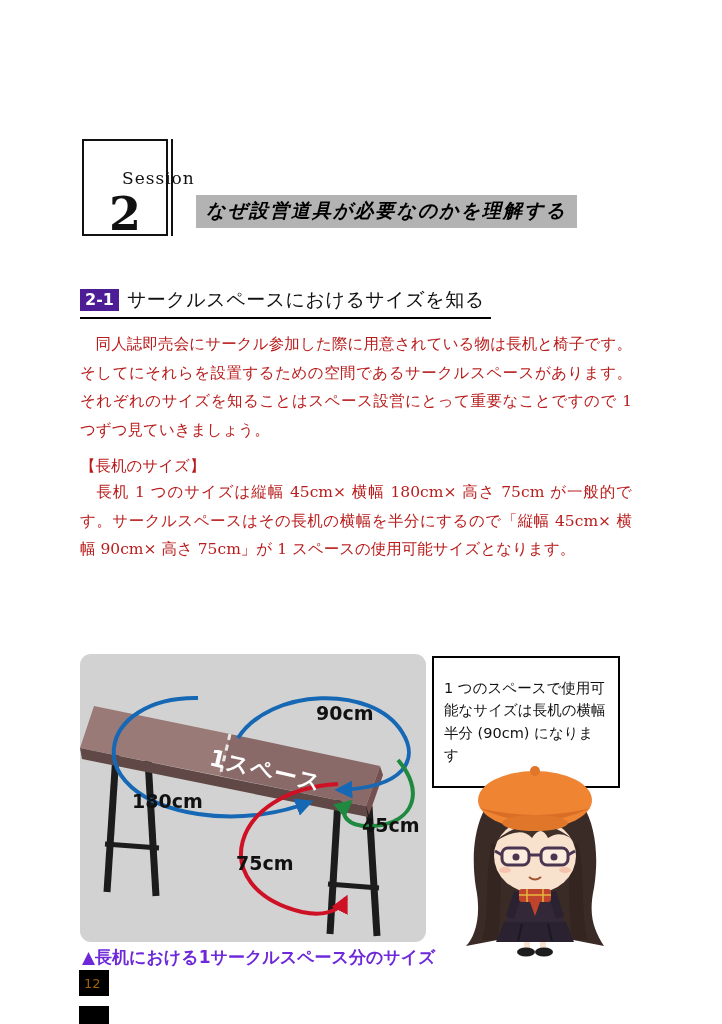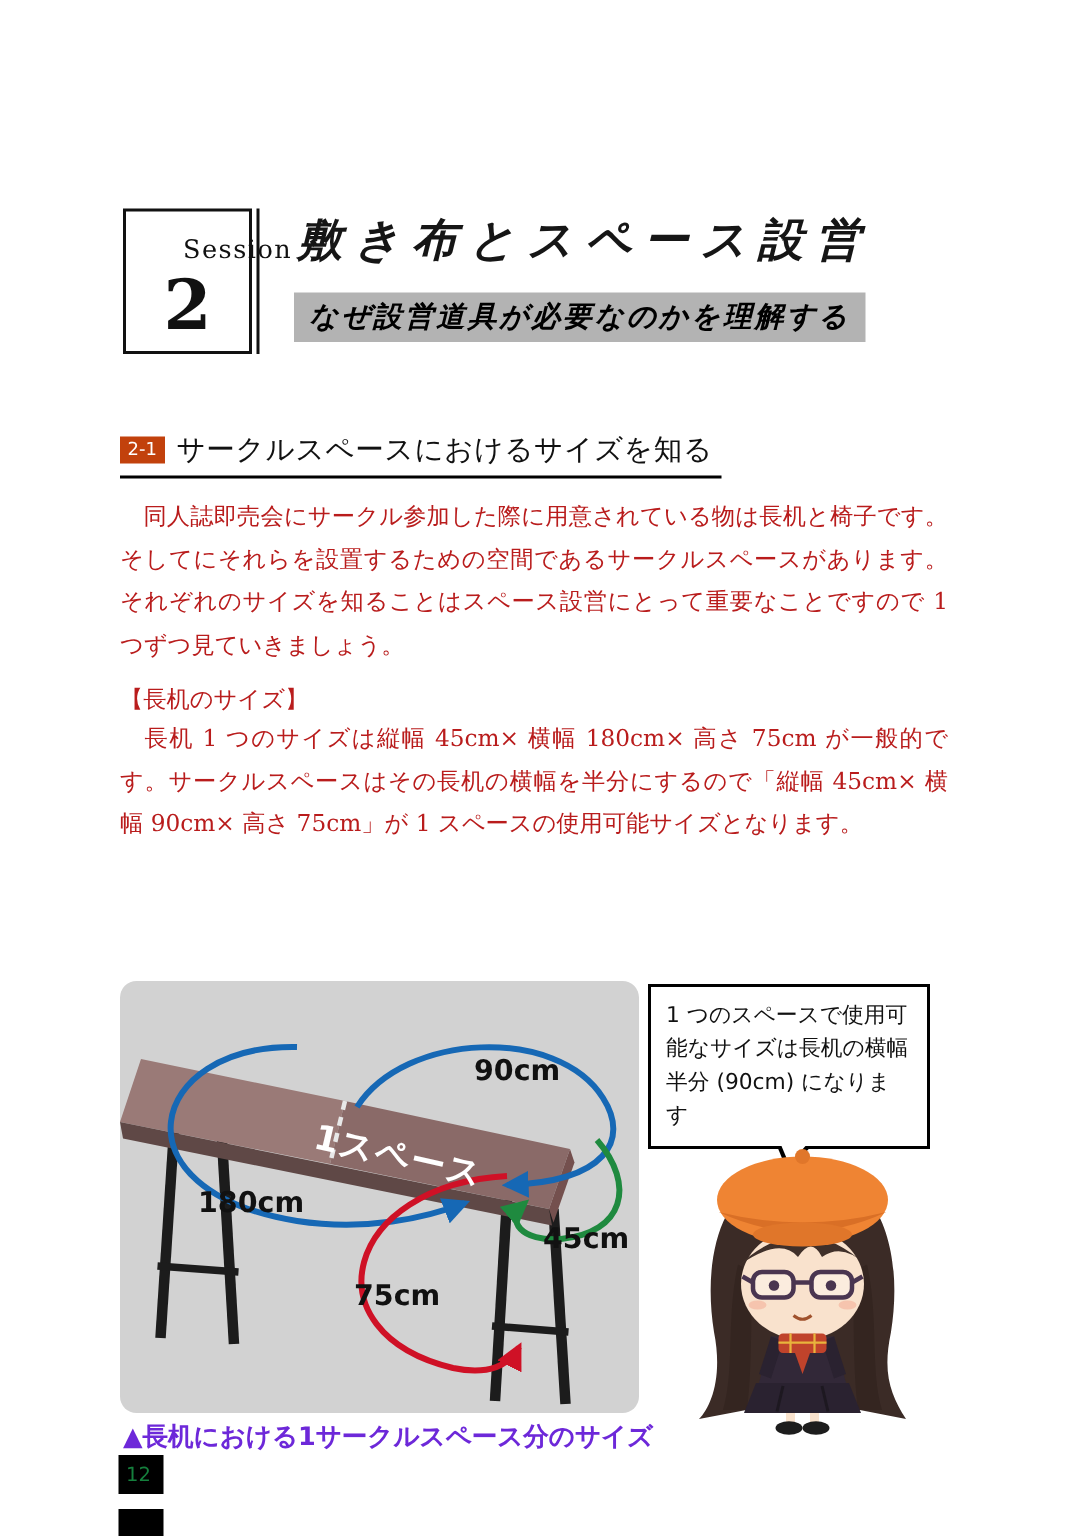--- a/index.html
+++ b/index.html
@@ -9,38 +9,38 @@
     margin:0 auto;
   }
   
   .session-box{
     position:absolute;left:82px;top:139px;width:86px;height:97px;
     border:2px solid #111;background:#fff;text-align:center;box-sizing:border-box;
   }
   .session-box::after{
     content:'';position:absolute;right:-7px;top:-2px;width:2px;height:97px;background:#111;
   }
-  .session-label{font-size:17px;margin-top:16px;letter-spacing:1px;padding-left:38px;}
+  .session-label{font-size:17px;margin-top:27px;letter-spacing:1px;padding-left:38px;}
   .session-number{font-size:46px;font-weight:bold;line-height:1;margin-top:3px;}
   .chapter-title{
     position:absolute;left:198px;top:140px;margin:0;
     font-size:30px;font-weight:bold;font-style:italic;letter-spacing:8px;color:#161616;
   }
   .chapter-subtitle{
     position:absolute;left:196px;top:195px;background:#b3b3b3;
     padding:3px 10px 4px;font-size:19px;font-weight:bold;font-style:italic;
     letter-spacing:2px;color:#000000;
   }
   
   .section-heading{
     position:absolute;left:80px;top:287px;display:flex;align-items:center;gap:8px;
     border-bottom:2px solid #000;padding-bottom:4px;padding-right:6px;
   }
   .section-number{
-    background:#c2410c;color:#fff;font-size:12px;font-weight:normal;padding:2px 5px;
+    background:#4c1d95;color:#fff;font-size:16px;font-weight:bold;padding:2px 5px;
     font-family:"DejaVu Sans","Liberation Sans",sans-serif;line-height:1.1;
   }
   .section-title{
     font-size:19px;font-family:"DejaVu Sans","Liberation Sans",sans-serif;
     letter-spacing:.5px;
   }
   
   .body-text{
     position:absolute;left:80px;width:552px;margin:0;
     font-size:15.5px;line-height:1.85;text-align:justify;color:#b91c1c;
@@ -63,53 +63,52 @@
     font-size:23px;font-weight:bold;fill:#ffffff;letter-spacing:1px;
   }
   .figure-caption{
     position:absolute;left:82px;top:946px;
     font-family:"DejaVu Sans","Liberation Sans",sans-serif;
     font-size:17px;font-weight:bold;color:#6d28d9;
   }
   
   .speech-bubble{
     position:absolute;left:432px;top:656px;width:164px;
-    border:2px solid #000;background:#fff;padding:8px 10px;
+    border:2px solid #000;background:#fff;padding:19px 10px;
     font-family:"DejaVu Sans","Liberation Sans",sans-serif;
     font-size:14.5px;line-height:1.55;color:#111;
   }
   .speech-bubble::before{
     content:'';position:absolute;left:84px;bottom:-17px;width:0;height:0;
     border-left:7px solid transparent;border-right:16px solid transparent;
     border-top:17px solid #000;
   }
   .speech-bubble::after{
     content:'';position:absolute;left:87px;bottom:-12px;width:0;height:0;
     border-left:5px solid transparent;border-right:11px solid transparent;
     border-top:12px solid #fff;
   }
   .character{position:absolute;left:438px;top:748px;width:195px;height:210px;}
   
   .page-number{
     position:absolute;left:79px;top:970px;width:30px;height:26px;background:#000;
-    color:#15803d;font-family:"DejaVu Sans","Liberation Sans",sans-serif;font-size:13px;
+    color:#a16207;font-family:"DejaVu Sans","Liberation Sans",sans-serif;font-size:13px;
     display:flex;align-items:center;padding-left:5px;box-sizing:border-box;
   }
   .corner-mark{position:absolute;left:79px;top:1006px;width:30px;height:18px;background:#000;}
 </style>
 </head>
 <body>
 
 <div class="page">
 
   <div class="session-box">
     <div class="session-label">Session</div>
     <div class="session-number">2</div>
   </div>
-  <h1 class="chapter-title">敷き布とスペース設営</h1>
   <div class="chapter-subtitle">なぜ設営道具が必要なのかを理解する</div>
 
   <div class="section-heading">
     <span class="section-number">2-1</span>
     <span class="section-title">サークルスペースにおけるサイズを知る</span>
   </div>
 
   <p class="body-text p-intro">　同人誌即売会にサークル参加した際に用意されている物は長机と椅子です。そしてにそれらを設置するための空間であるサークルスペースがあります。それぞれのサイズを知ることはスペース設営にとって重要なことですので 1 つずつ見ていきましょう。</p>
   <p class="body-text p-desk-heading">【長机のサイズ】</p>
   <p class="body-text p-desk">　長机 1 つのサイズは縦幅 45cm× 横幅 180cm× 高さ 75cm が一般的です。サークルスペースはその長机の横幅を半分にするので「縦幅 45cm× 横幅 90cm× 高さ 75cm」が 1 スペースの使用可能サイズとなります。</p>

